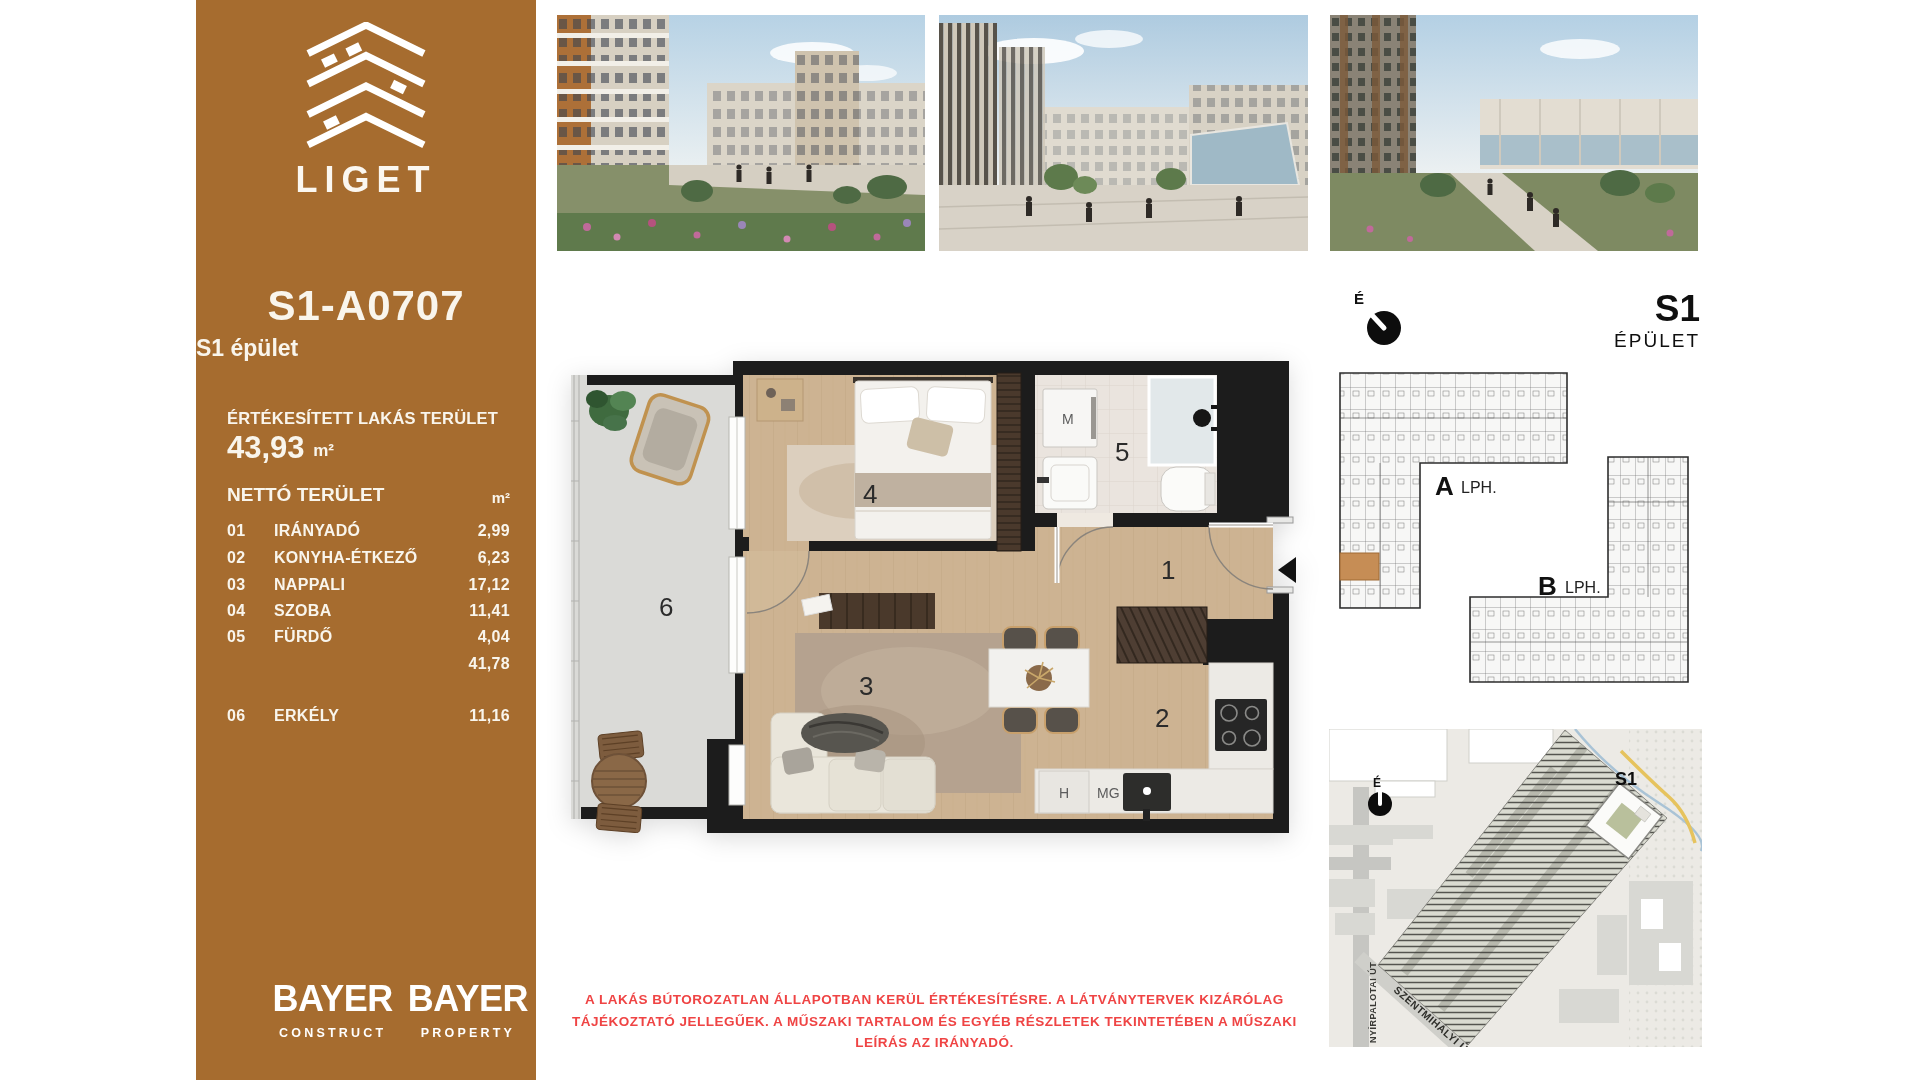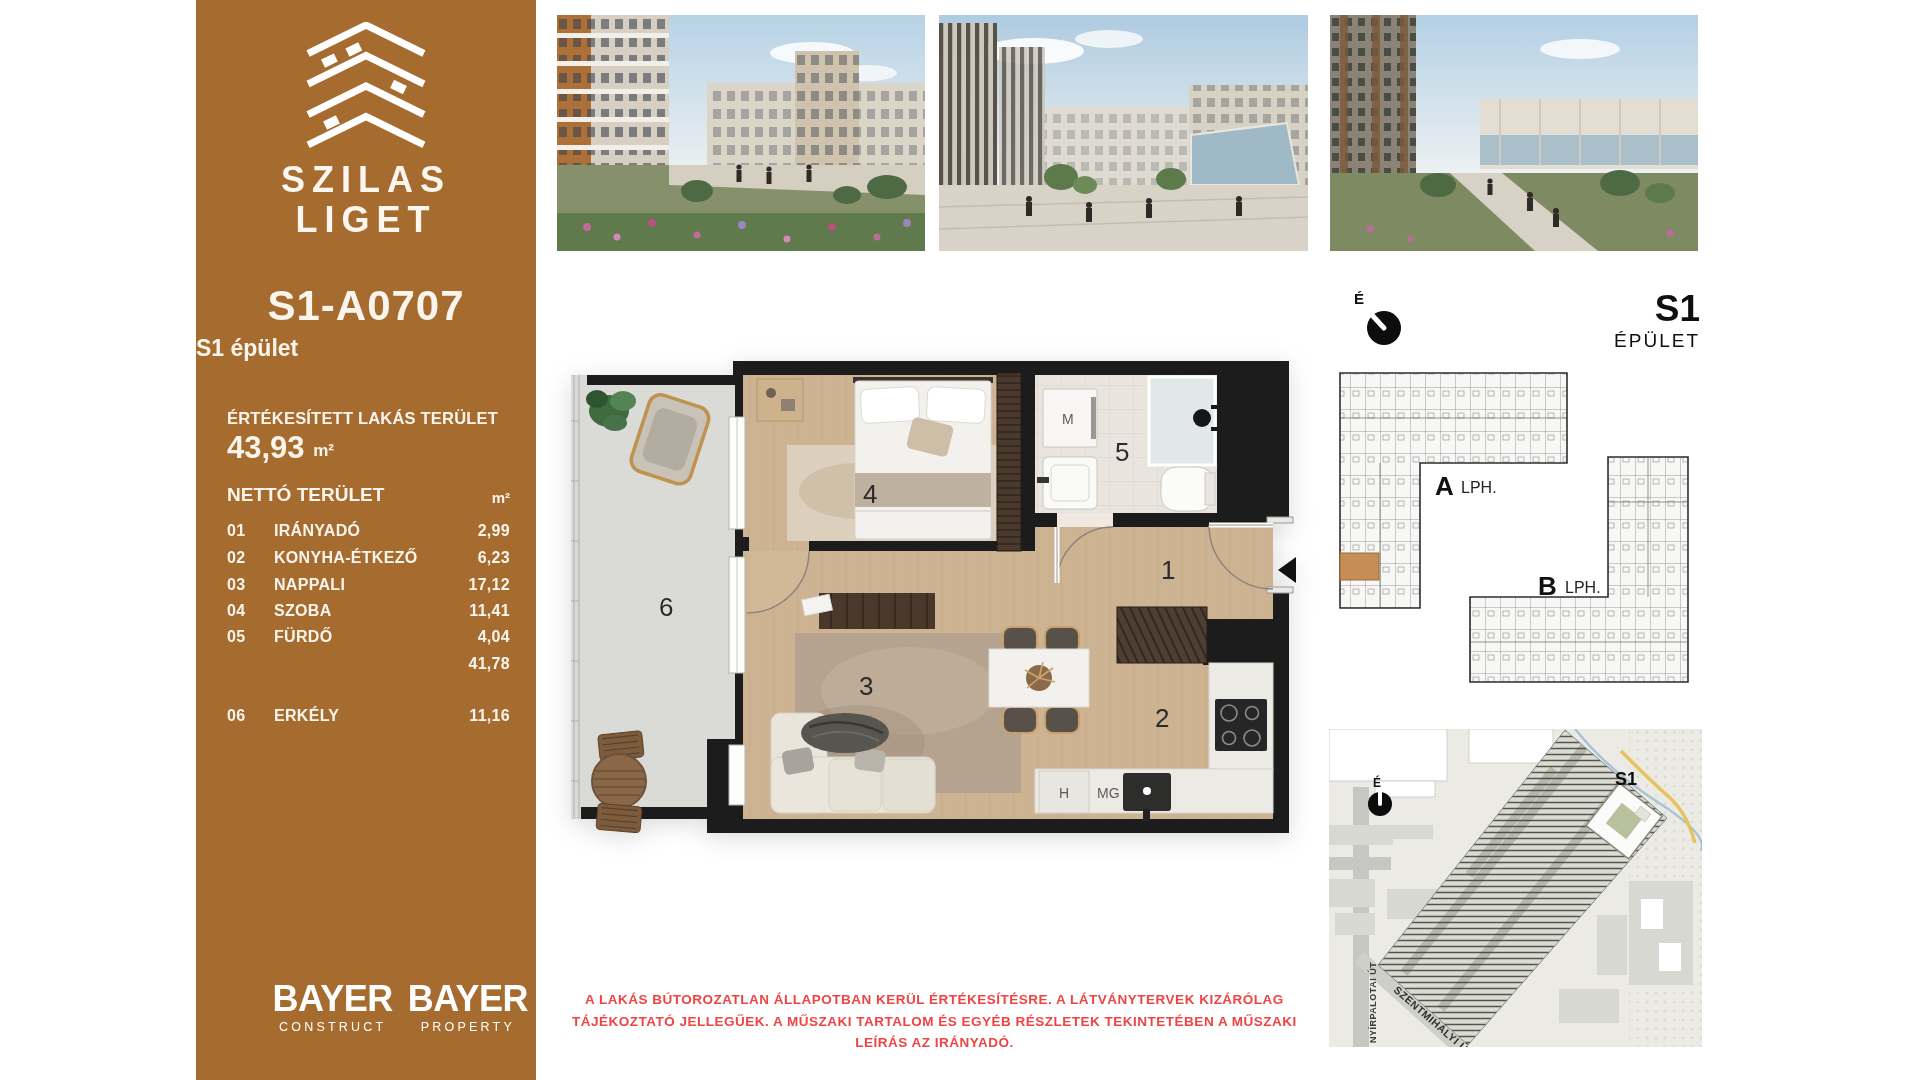--- a/index.html
+++ b/index.html
@@ -20,21 +20,21 @@
   .net-h{position:absolute;top:484px;left:31px;right:26px;display:flex;justify-content:space-between;
          font-size:19px;font-weight:700;}
   .net-h .u{font-size:15px;align-self:flex-end;}
   .trow{position:absolute;left:31px;right:26px;display:flex;font-size:16px;font-weight:700;letter-spacing:.3px;}
   .trow .num{width:47px;}
   .trow .nm{flex:1;}
   .trow .ar{text-align:left;}
   .logos{position:absolute;top:981px;left:0;right:8px;display:flex;justify-content:flex-end;gap:15px;}
   .bayer-logo{text-align:center;color:#fff;}
   .bayer-logo .big{font-size:36px;font-weight:700;letter-spacing:-.5px;line-height:1;}
-  .bayer-logo .sub{font-size:12.5px;font-weight:400;letter-spacing:3.2px;margin-top:3px;}
+  .bayer-logo .sub{font-size:12.5px;font-weight:700;letter-spacing:3.2px;margin-top:9px;}
 
   
   .compass{position:absolute;left:1352px;top:292px;width:64px;height:64px;color:#101010;}
   .compass .n{position:absolute;left:2px;top:-2px;font-size:15px;font-weight:700;}
   .s1-block{position:absolute;left:1548px;top:290px;width:152px;text-align:right;color:#0f0f0f;}
   .s1-block .code{font-size:37px;font-weight:700;line-height:1;}
   .s1-block .word{font-size:19px;letter-spacing:2px;margin-top:3px;}
 
   .disclaimer{position:absolute;left:557px;top:989px;width:755px;font-size:13.5px;line-height:1.6;
               letter-spacing:.5px;color:#ef4444;text-align:center;font-weight:700;}
@@ -58,21 +58,20 @@
         <path d="M3 121 L60 93 L117 121"></path>
       </g>
       <g fill="#fff">
         <rect x="-7" y="-4.5" width="14" height="9" transform="translate(24 38) rotate(-26)"></rect>
         <rect x="-7" y="-4.5" width="14" height="9" transform="translate(48 27) rotate(-26)"></rect>
         <rect x="-7" y="-4.5" width="14" height="9" transform="translate(92 64) rotate(26)"></rect>
         <rect x="-7" y="-4.5" width="14" height="9" transform="translate(26 99) rotate(-26)"></rect>
       </g>
     </svg>
     <div class="brand">
-      <div>SZILAS</div>
       <div>LIGET</div>
     </div>
     <div class="unit-id">S1-A0707</div>
     <div class="bld">
       <div>S1 épület</div>
     </div>
     <div class="sold-label">ÉRTÉKESÍTETT LAKÁS TERÜLET</div>
     <div class="sold-value">
       <span>43,93</span>
       <span class="u">m²</span>

